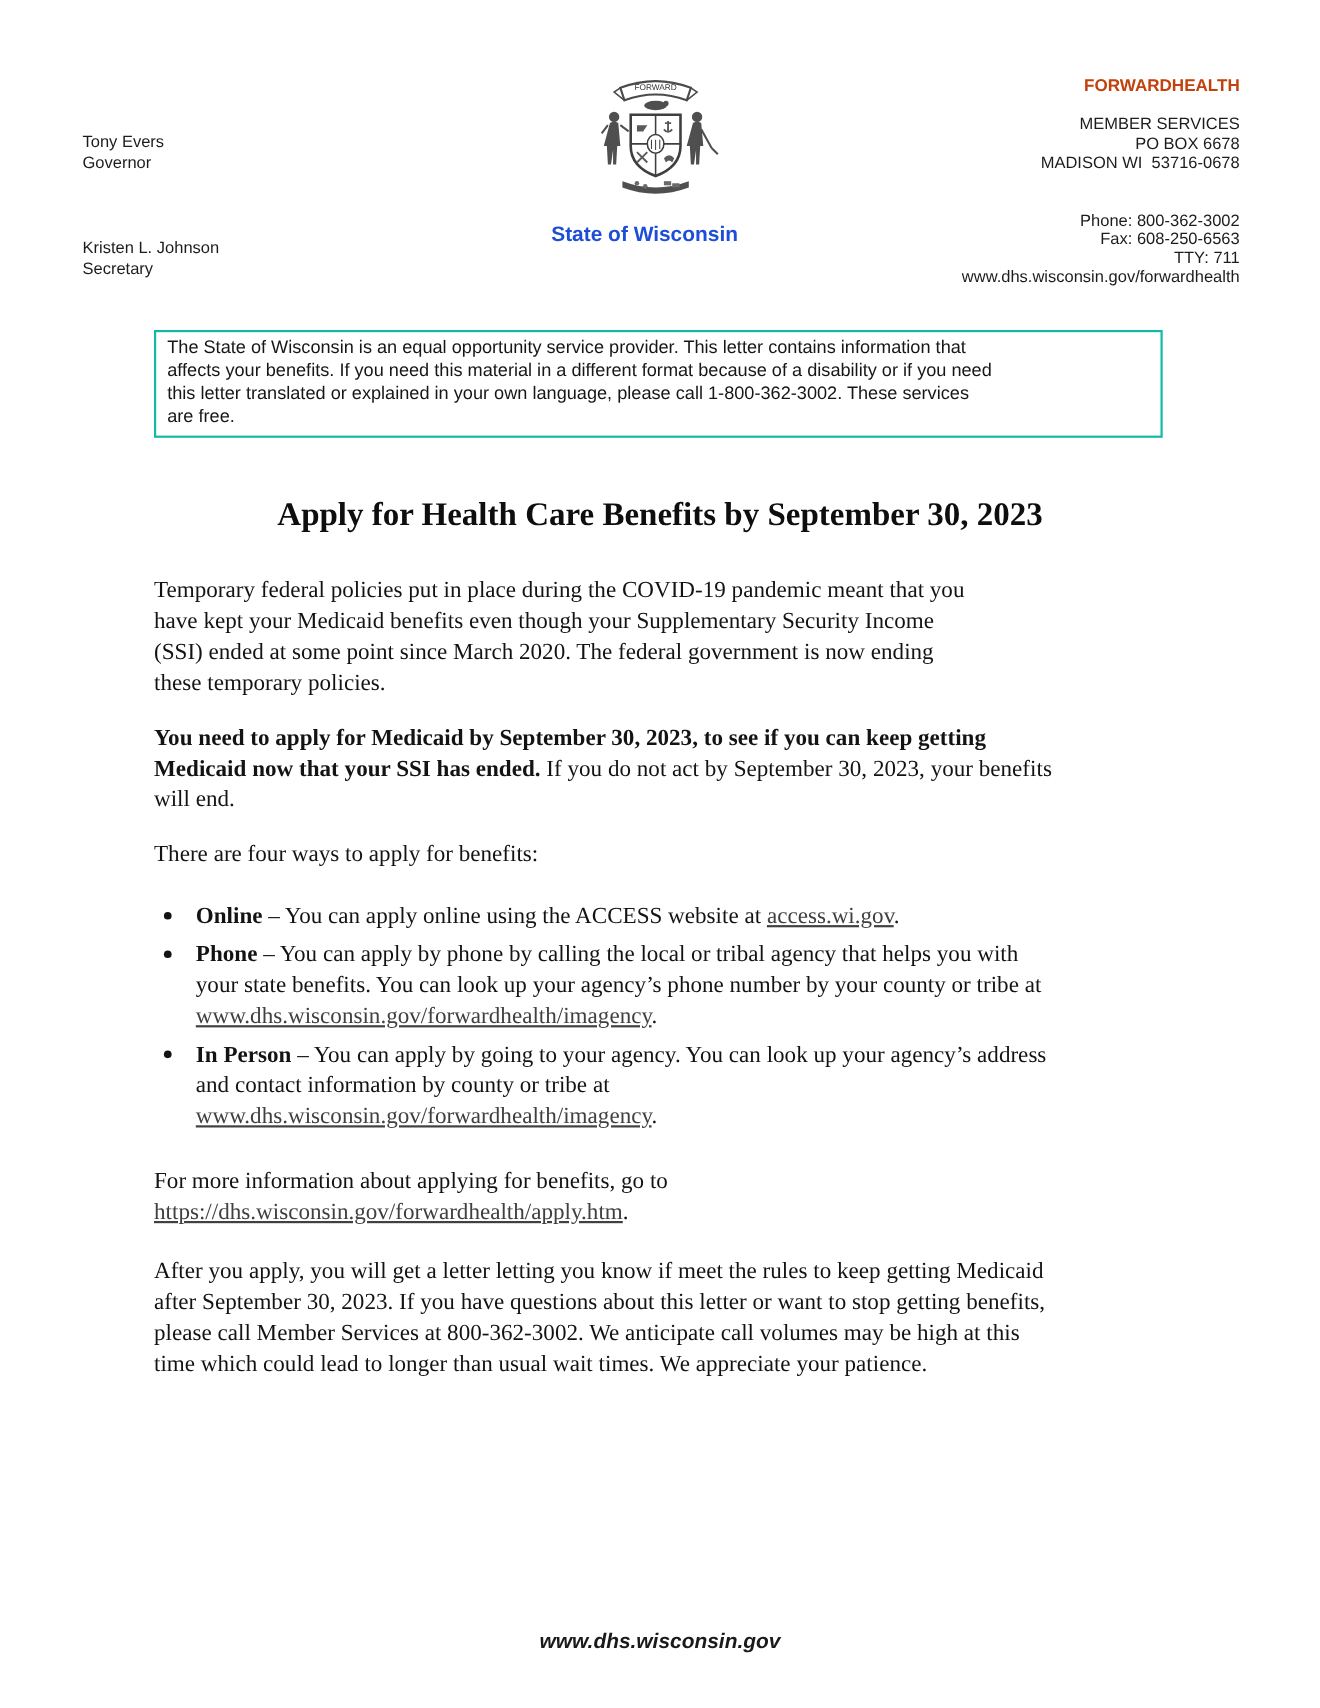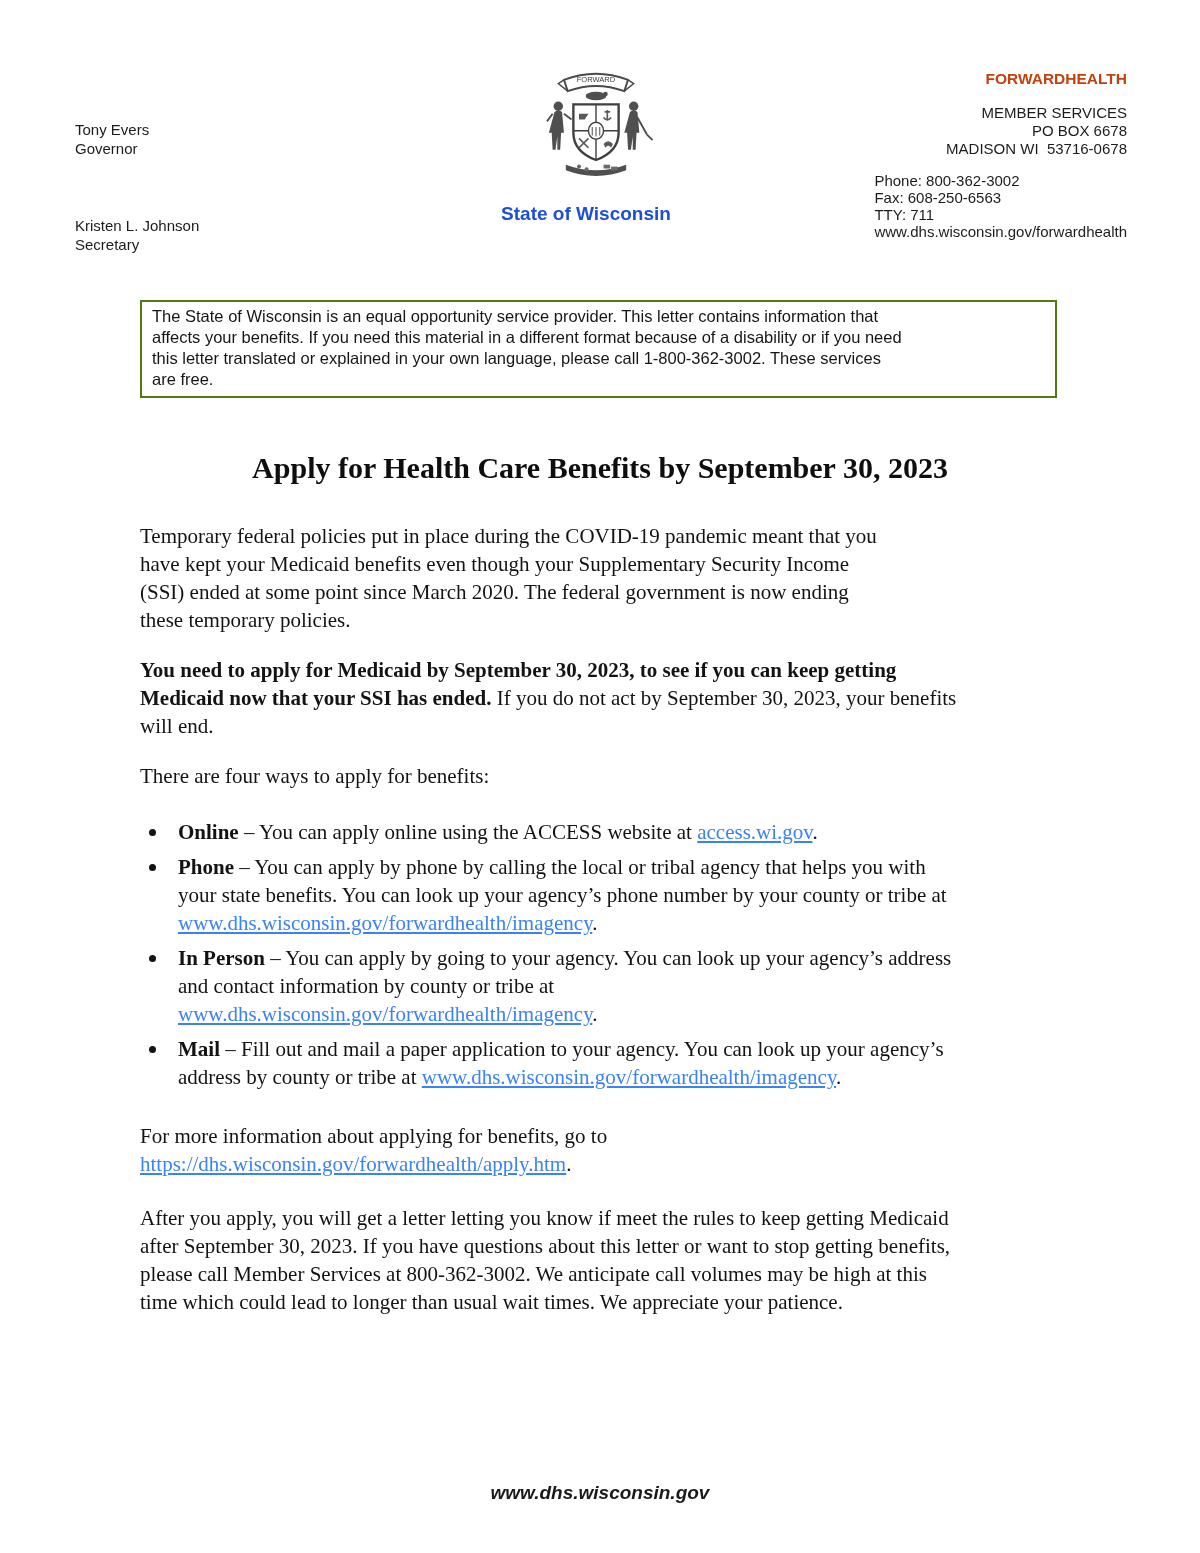--- a/index.html
+++ b/index.html
@@ -17,26 +17,26 @@
   .sec-block{position:absolute;left:75px;top:216px;}
   .seal-wrap{position:absolute;left:530px;top:62px;width:132px;height:130px;}
   .agency-block{position:absolute;left:386px;top:202px;width:400px;text-align:center;
     font-family:"Liberation Sans","DejaVu Sans",sans-serif;color:#1d4ed8;}
   .agency-line1{font-size:19px;font-weight:bold;line-height:24px;}
   .agency-line2{font-size:19px;line-height:24px;}
   .fh-title{position:absolute;right:73px;top:70px;text-align:right;font-weight:bold;font-size:15.5px;
     font-family:"Liberation Sans","DejaVu Sans",sans-serif;color:#c2410c;}
   .fh-address{position:absolute;right:73px;top:104px;text-align:right;white-space:pre;
     font-family:"Liberation Sans","DejaVu Sans",sans-serif;font-size:15px;line-height:18px;color:#1c1c1c;}
-  .fh-contact{position:absolute;right:73px;top:172px;text-align:left;white-space:pre;
+  .fh-contact{position:absolute;right:73px;top:192px;text-align:right;white-space:pre;
     font-family:"Liberation Sans","DejaVu Sans",sans-serif;font-size:15px;line-height:17px;color:#1c1c1c;}
   
   .notice-box{
     position:absolute;left:140px;top:300px;width:917px;box-sizing:border-box;
-    border:2px solid #4d7c0f;
+    border:2px solid #14b8a6;
     padding:4px 10px 6px 10px;
     font-family:"Liberation Sans","DejaVu Sans",sans-serif;
     font-size:16.5px;line-height:21px;color:#161616;
     white-space:pre-line;
   }
   
   .letter-main{
     position:absolute;left:140px;top:448px;width:920px;
     font-family:"Liberation Serif","DejaVu Serif",serif;
     font-size:21px;line-height:28px;color:#131313;
@@ -47,21 +47,21 @@
     text-align:center;margin:0 0 34px 0;color:#0e0e0e;
   }
   .para{margin:0 0 22px 0;}
   .prelines{white-space:pre-line;}
   .ways-intro{margin:0 0 0 0;}
   ul.apply-list{list-style:none;margin:28px 0 24px 0;padding:0;}
   ul.apply-list li{position:relative;padding-left:38px;margin:0 0 7px 0;}
   ul.apply-list li::before{
     content:"";position:absolute;left:9px;top:11px;width:7px;height:7px;border-radius:50%;background:#131313;
   }
-  a.doc-link{color:#3b82f6;text-decoration:underline;cursor:pointer;}
+  a.doc-link{color:#404040;text-decoration:underline;cursor:pointer;}
   .closing-para{margin-top:26px;}
   .more-info{margin:31px 0 0 0;}
   
   .page-footer{
     position:absolute;left:0;right:0;top:1482px;text-align:center;
     font-family:"Liberation Sans","DejaVu Sans",sans-serif;
     font-size:19px;font-weight:bold;font-style:italic;color:#1a1a1a;
   }
   .seal-svg{width:100%;height:100%;}
 </style>
@@ -155,22 +155,20 @@
       <li><b>Online</b><span class="prelines"> – You can apply online using the ACCESS website at </span><a class="doc-link">access.wi.gov</a><span>.</span></li>
 
       <li><b>Phone</b><span class="prelines"> – You can apply by phone by calling the local or tribal agency that helps you with
 your state benefits. You can look up your agency’s phone number by your county or tribe at
 </span><a class="doc-link">www.dhs.wisconsin.gov/forwardhealth/imagency</a><span>.</span></li>
 
       <li><b>In Person</b><span class="prelines"> – You can apply by going to your agency. You can look up your agency’s address
 and contact information by county or tribe at
 </span><a class="doc-link">www.dhs.wisconsin.gov/forwardhealth/imagency</a><span>.</span></li>
 
-      <li><b>Mail</b><span class="prelines"> – Fill out and mail a paper application to your agency. You can look up your agency’s
-address by county or tribe at </span><a class="doc-link">www.dhs.wisconsin.gov/forwardhealth/imagency</a><span>.</span></li>
     </ul>
 
     <p class="para more-info"><span class="prelines">For more information about applying for benefits, go to
 </span><a class="doc-link">https://dhs.wisconsin.gov/forwardhealth/apply.htm</a><span>.</span></p>
 
     <p class="para prelines closing-para">After you apply, you will get a letter letting you know if meet the rules to keep getting Medicaid
 after September 30, 2023. If you have questions about this letter or want to stop getting benefits,
 please call Member Services at 800-362-3002. We anticipate call volumes may be high at this
 time which could lead to longer than usual wait times. We appreciate your patience.</p>
 

